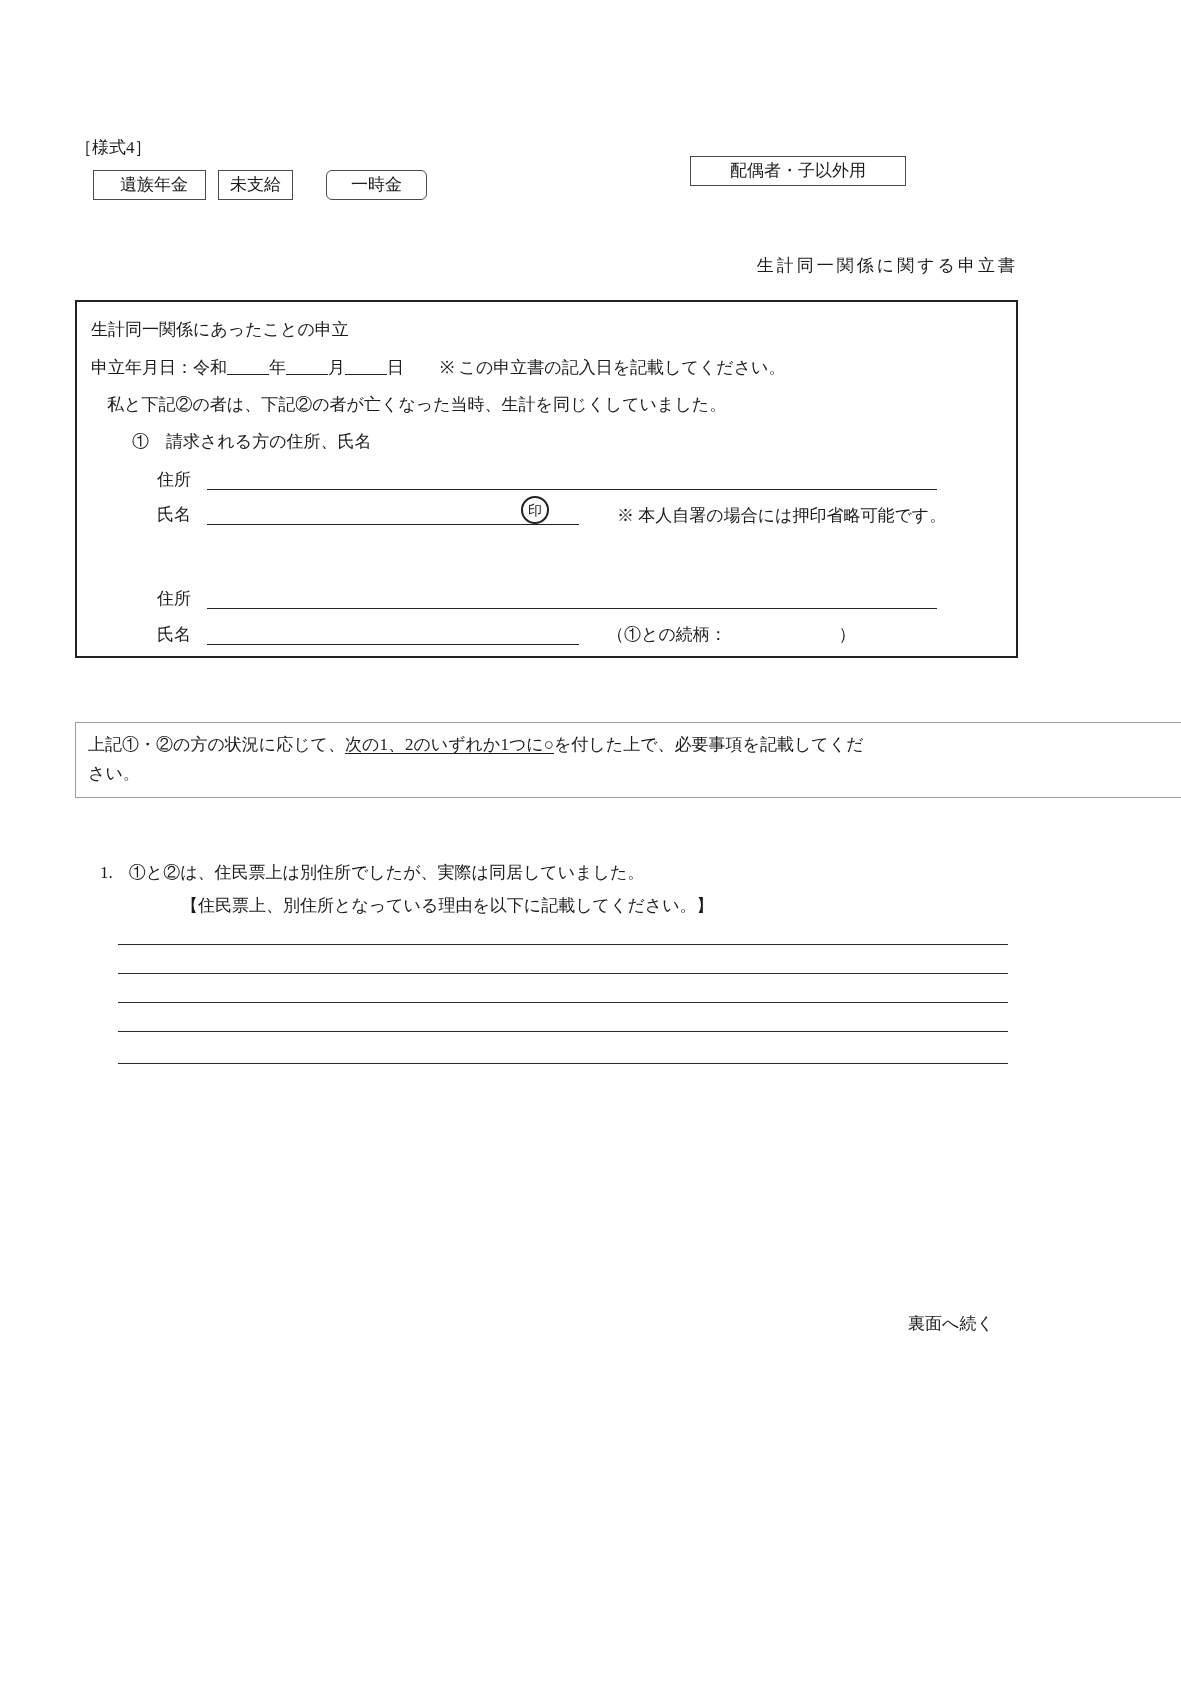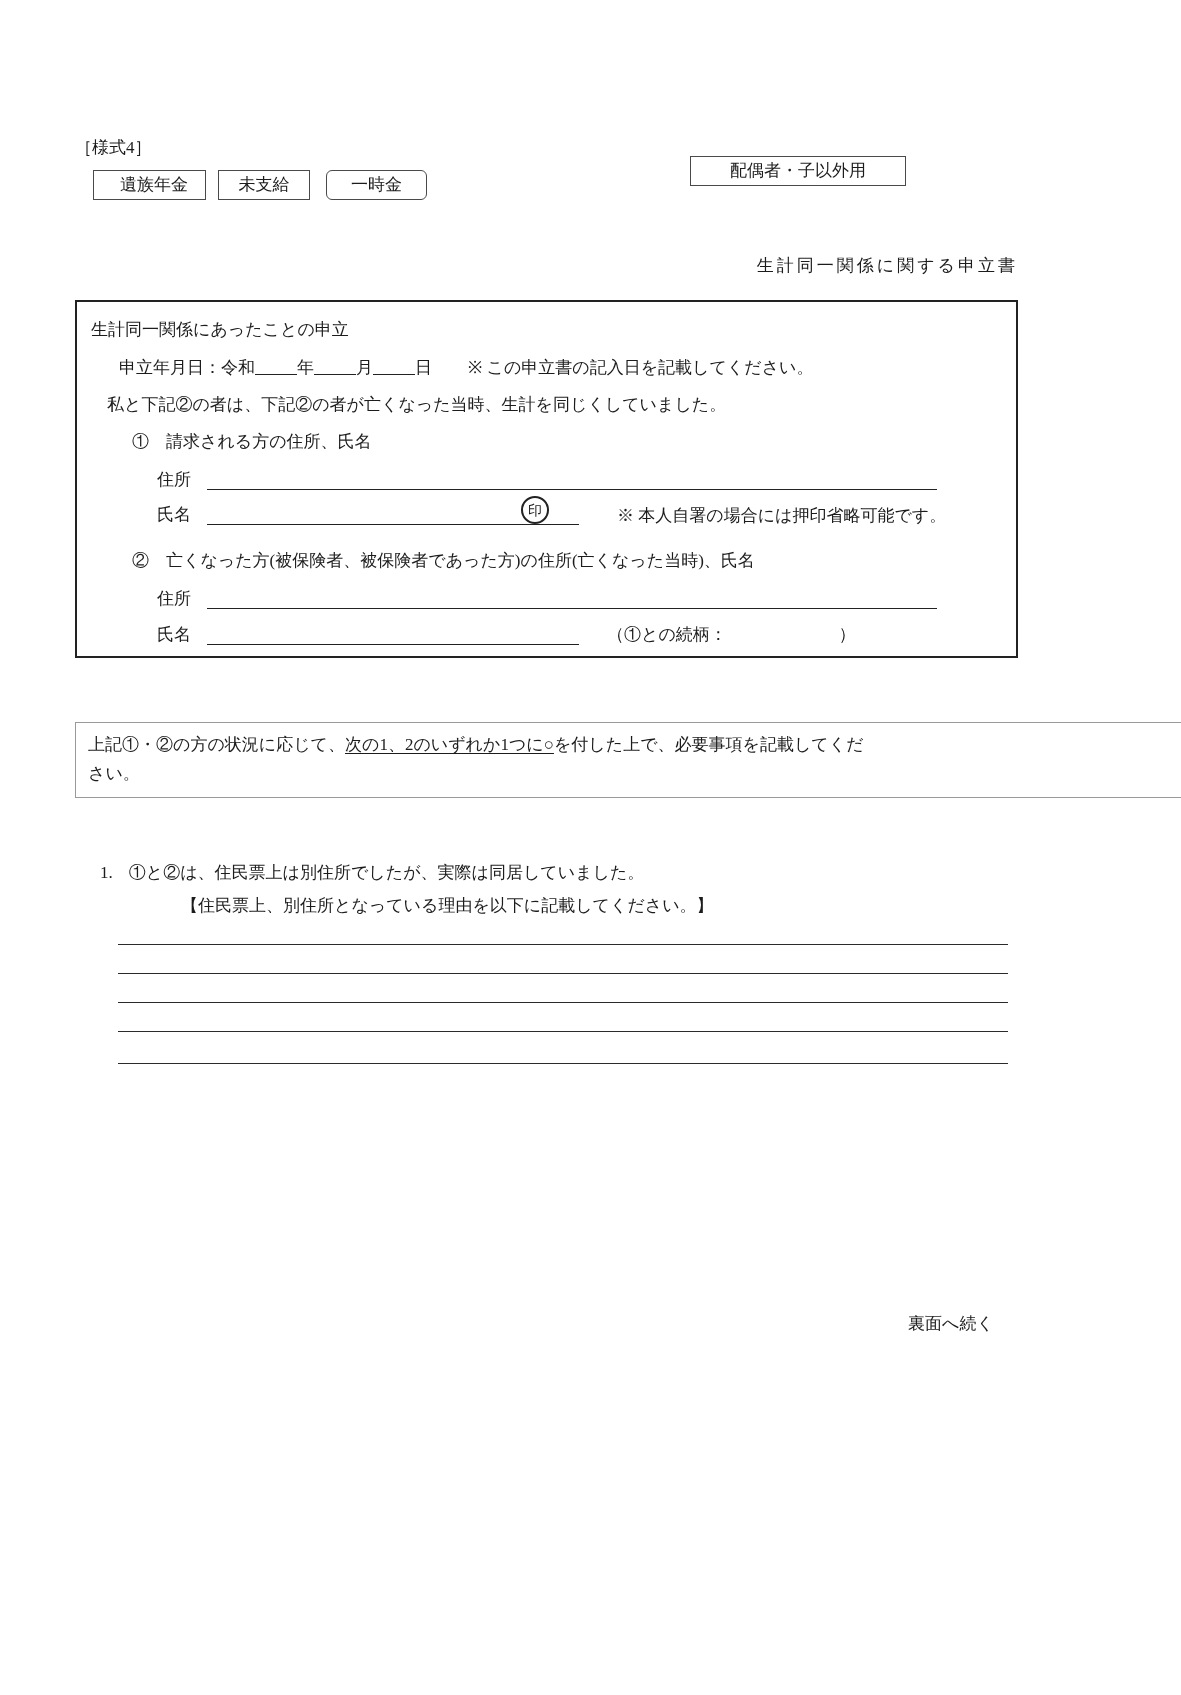--- a/index.html
+++ b/index.html
@@ -61,47 +61,46 @@
   .nowrap { white-space:nowrap; }
 </style>
 </head>
 <body>
 
 <div class="page">
 
   <div class="abs" style="left:75px; top:136px;">［様式4］</div>
 
   <div class="abs tagbox" style="left:93px; top:170px; width:113px;padding-left:9px;">遺族年金</div>
-  <div class="abs tagbox" style="left:218px; top:170px; width:92px;">未支給</div>
+  <div class="abs tagbox" style="left:218px; top:170px; width:75px;">未支給</div>
   <div class="abs tagbox" style="left:326px; top:170px; width:101px;border-radius:6px;">一時金</div>
   <div class="abs tagbox" style="left:690px; top:156px; width:216px;">配偶者・子以外用</div>
 
   <div class="abs title" style="left:75px; top:254px; width:943px;text-align:right;">生計同一関係に関する申立書</div>
 
   <div class="abs mainbox" style="left:75px; top:300px; width:943px; height:358px;">
 
     <div class="abs nowrap" style="left:14px; top:16px;">生計同一関係にあったことの申立</div>
 
-    <div class="abs nowrap" style="left:14px; top:53px;margin-left:28px;">
+    <div class="abs nowrap" style="left:14px; top:53px;">
       <span>申立年月日：令和</span><span class="blank" style="width:42px;"></span><span>年</span><span class="blank" style="width:42px;"></span><span>月</span><span class="blank" style="width:42px;"></span><span>日</span><span style="display:inline-block; width:36px;"></span><span>※ この申立書の記入日を記載してください。</span>
     </div>
 
     <div class="abs nowrap" style="left:30px; top:91px;">私と下記②の者は、下記②の者が亡くなった当時、生計を同じくしていました。</div>
 
     <div class="abs nowrap" style="left:55px; top:128px;">①　請求される方の住所、氏名</div>
 
     <div class="abs" style="left:80px; top:166px;">住所</div>
     <div class="fill-line" style="left:130px; top:165px; width:730px; height:23px;"></div>
 
     <div class="abs" style="left:80px; top:201px;">氏名</div>
     <div class="fill-line" style="left:130px; top:200px; width:372px; height:23px;"></div>
     <div class="seal" style="left:444px; top:194px;"><span>印</span></div>
     <div class="abs nowrap" style="left:540px; top:202px;">※ 本人自署の場合には押印省略可能です。</div>
 
-    <div class="abs nowrap" style="left:55px; top:247px;">②　亡くなった方(被保険者、被保険者であった方)の住所(亡くなった当時)、氏名</div>
 
     <div class="abs" style="left:80px; top:285px;">住所</div>
     <div class="fill-line" style="left:130px; top:284px; width:730px; height:23px;"></div>
 
     <div class="abs" style="left:80px; top:321px;">氏名</div>
     <div class="fill-line" style="left:130px; top:320px; width:372px; height:23px;"></div>
     <div class="abs nowrap" style="left:530px; top:321px;">
       <span>（①との続柄：</span><span style="display:inline-block; width:112px;"></span><span>）</span>
     </div>
   </div>

